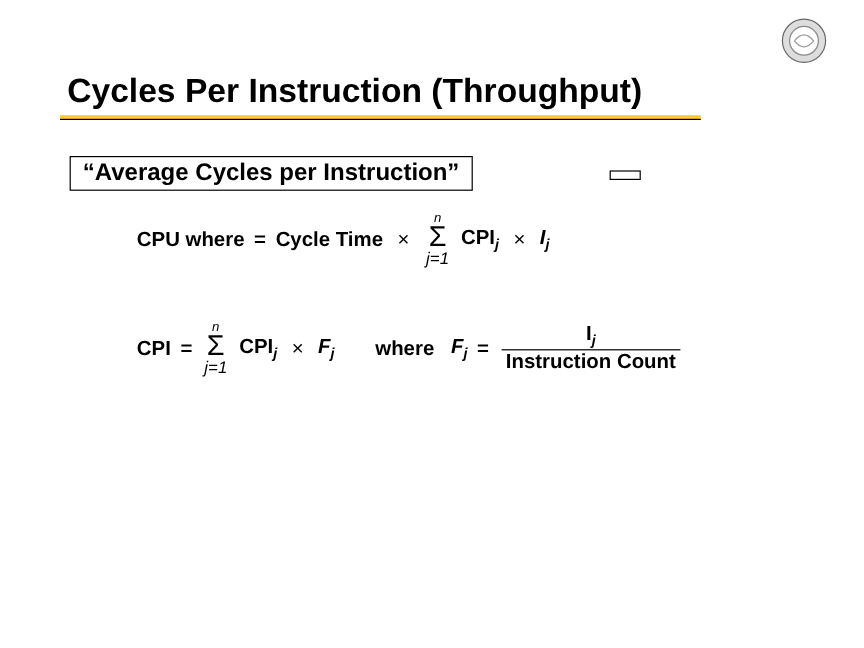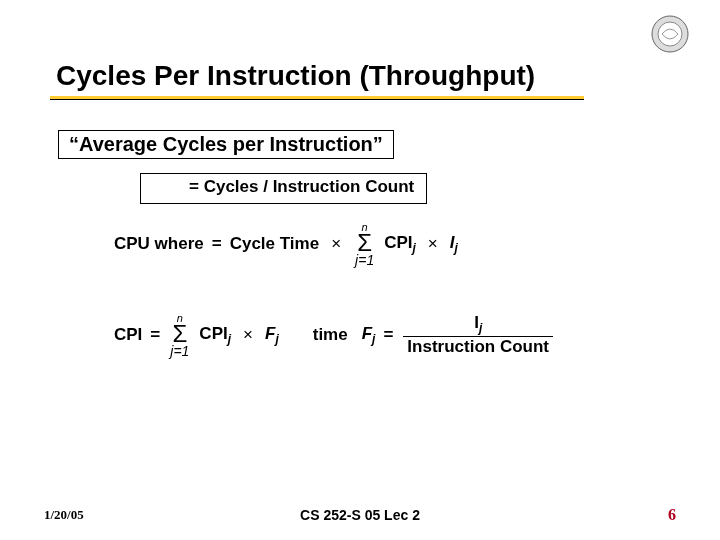--- a/index.html
+++ b/index.html
@@ -168,21 +168,20 @@
   </div>
 
   <div class="title">Cycles Per Instruction (Throughput)</div>
   <div class="title-underline-wrap">
     <div class="title-underline"></div>
   </div>
 
   <div class="section-label">“Average Cycles per Instruction”</div>
 
   <div class="formula-box">
-    <div class="l2">=  Cycles / Instruction Count</div>
   </div>
 
   <div class="math-row">
     <span>CPU where</span>
     <span>=</span>
     <span>Cycle Time</span>
     <span class="times">×</span>
     <span class="sigma">
       <span class="top">n</span>
       <span class="mid">Σ</span>
@@ -205,33 +204,28 @@
       <span class="mid">Σ</span>
       <span class="bot">j=1</span>
     </span>
     <span>
       <span>CPI</span><span class="sub">j</span>
     </span>
     <span class="times">×</span>
     <span>
       <span style="font-style:italic">F</span><span class="sub">j</span>
     </span>
-    <span class="where">time</span>
+    <span class="where">where</span>
     <span>
       <span style="font-style:italic">F</span><span class="sub">j</span>
     </span>
     <span>=</span>
     <span class="frac">
       <span class="num">
         <span>I</span><span class="sub">j</span>
       </span>
       <span class="den">Instruction Count</span>
     </span>
   </div>
 
 
-  <div class="footer">
-    <span class="date">1/20/05</span>
-    <span class="course">CS 252-S 05 Lec 2</span>
-    <span class="pagenum">6</span>
-  </div>
 
 </div>
 
 </body></html>

